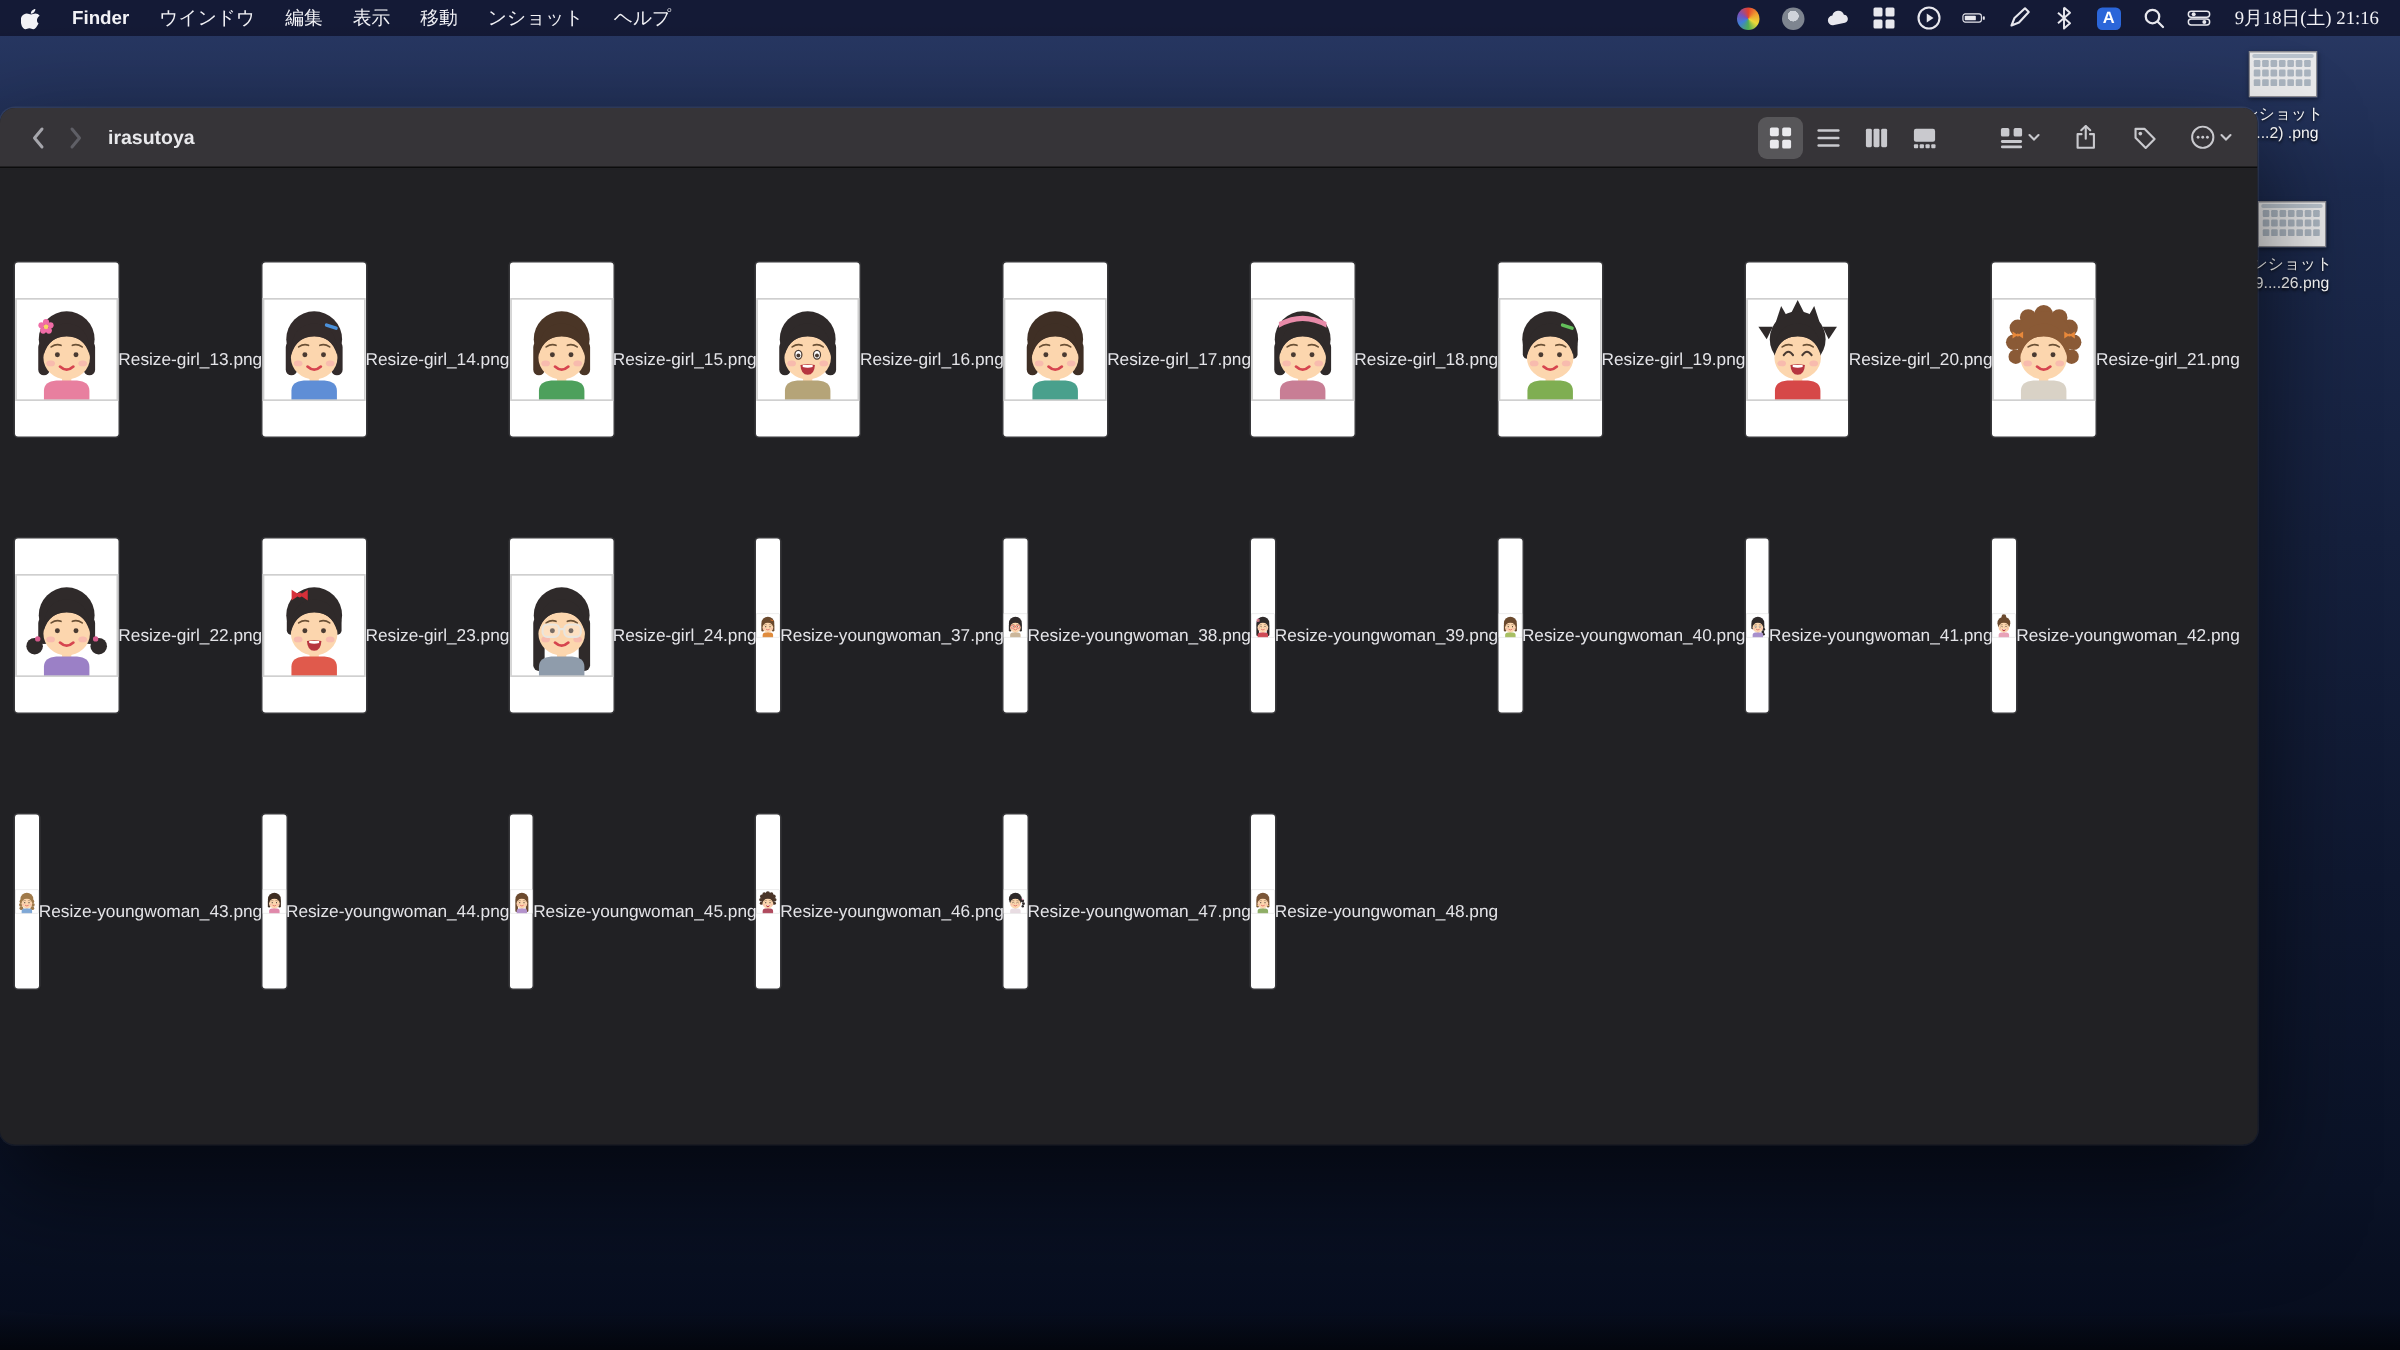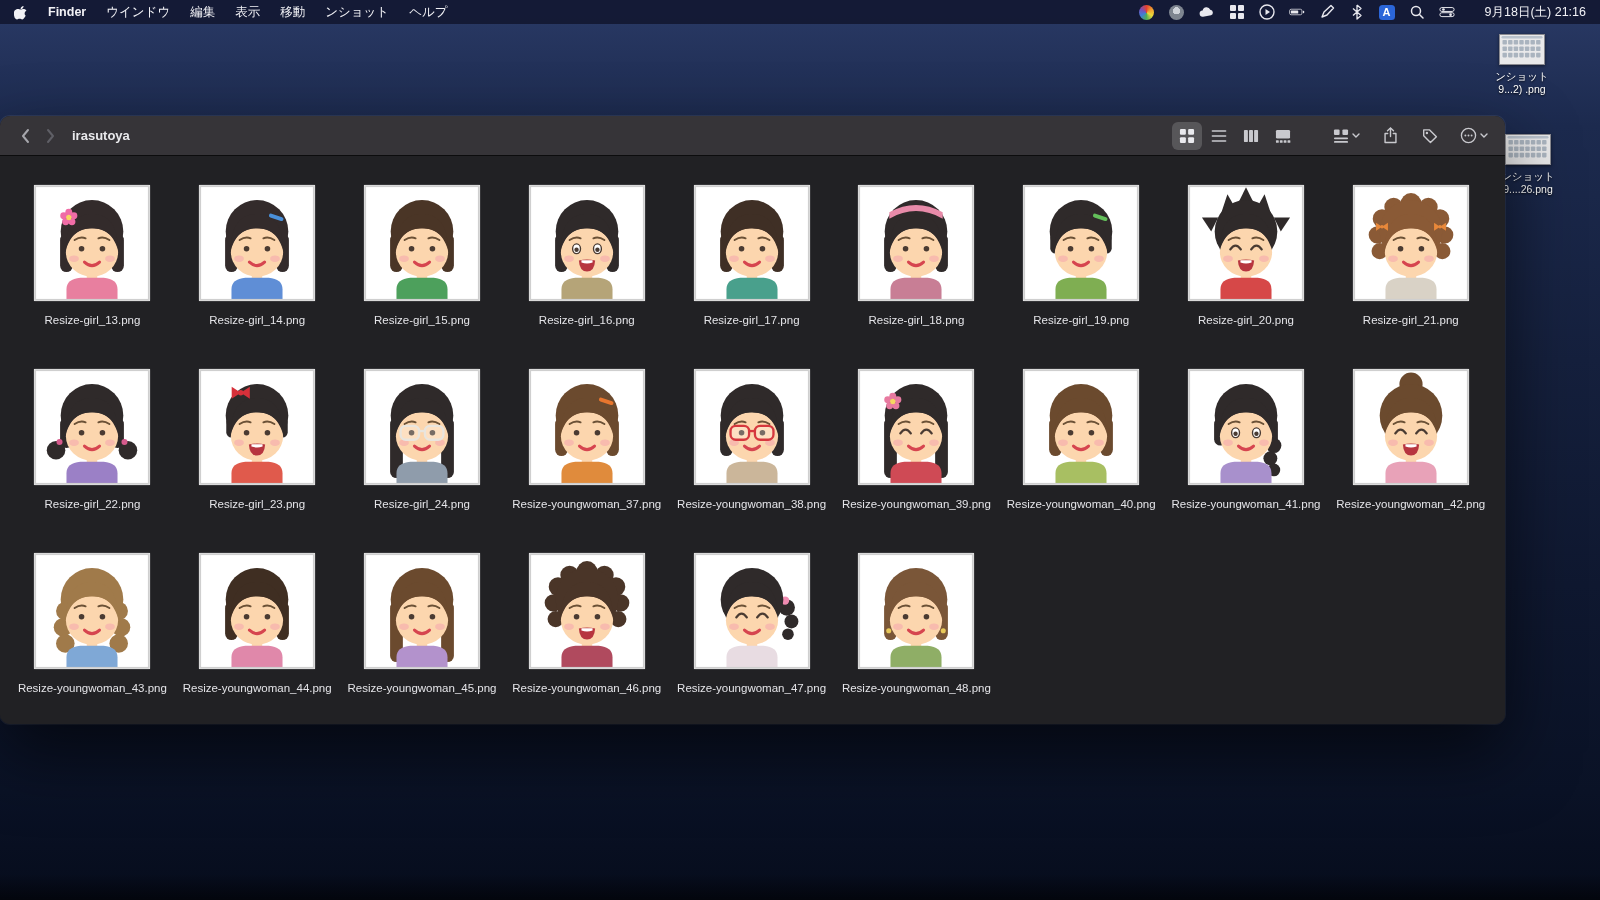--- a/index.html
+++ b/index.html
@@ -30,28 +30,27 @@
   .mb-right{ display:flex; align-items:center; gap:14px; }
   .mb-icons{ display:flex; align-items:center; gap:14px; }
   .si{ width:16px; height:16px; display:inline-flex; align-items:center; justify-content:center; }
   .si svg{ width:100%; height:100%; }
   .si-rainbow{ width:15px; height:15px; border-radius:50%;
     background:conic-gradient(#e4412f,#f0a030,#ecd939,#4fae54,#3e7fd6,#7a4fb8,#e4412f); }
   .si-account{ width:15px; height:15px; border-radius:50%;
     background:radial-gradient(circle at 50% 38%, #cfd3da 0 30%, #7e8590 31% 100%); }
   .si-inputa{ width:16px; height:15px; background:#2b66d9; border-radius:3.5px;
     color:#fff; font-size:11px; font-weight:700; line-height:15px; text-align:center; }
-  .mb-clock{ margin-left:16px; white-space:nowrap; }
+  .mb-clock{ margin-left:2px; white-space:nowrap;font-family:Liberation Serif, serif; }
 
   
   .window{
-    position:absolute; left:0; top:72px; width:1505px; height:608px; z-index:10;
+    position:absolute; left:0; top:72px; width:1505px; height:691px; z-index:10;
     background:#212124; border-radius:10px; overflow:hidden;
     box-shadow:0 30px 70px rgba(0,0,0,.6), 0 0 0 1px rgba(255,255,255,.08);
-    margin-top:44px;
   }
   .toolbar{
     height:40px; background:#363438; border-bottom:1px solid #0c0c0d;
     display:flex; align-items:center; padding:0 12px; color:#c9c9ce;
   }
   .nav-btn{ background:none; border:none; width:26px; height:26px; display:inline-flex;
     align-items:center; justify-content:center; cursor:pointer; }
   .win-title{ font-size:13px; font-weight:700; color:#e9e9ec; margin-left:8px; }
   .view-group{ margin-left:auto; display:flex; gap:2px; }
   .tb-btn{ background:none; border:none; color:#c9c9ce; height:28px; min-width:30px;
@@ -68,21 +67,21 @@
   }
   .search input{ flex:1; background:none; border:none; outline:none; color:#ececf0; font-size:12.5px;
     font-family:"Liberation Sans","DejaVu Sans",sans-serif; }
   .search input::placeholder{ color:#8e8e93; }
 
   .content{
     position:absolute; top:41px; left:0; right:0; bottom:0; background:#212124;
     display:grid; grid-template-columns:repeat(9,164.8px); grid-auto-rows:184px;
     padding:28px 0 0 10px; overflow:hidden;
   }
-  .cell{ display:flex; flex-direction:column; align-items:center; }
+  .cell{ display:flex; flex-direction:row; align-items:center; }
   .thumb{ width:116px; height:116px; background:#fff; border-radius:2px;
     box-shadow:0 0 0 1px rgba(255,255,255,.10); }
   .thumb svg{ width:100%; height:100%; display:block; }
   .fname{ margin-top:13px; font-size:11.5px; color:#e4e4e8; text-align:center; white-space:nowrap; }
 
   
   .desk-icons{ position:absolute; top:0; left:0; width:100%; height:100%; z-index:5; }
   .dicon{ position:absolute; width:64px; display:flex; flex-direction:column; align-items:center; }
   .dicon0{ left:1490px; top:34px; }
   .dicon1{ left:1496px; top:134px; }

